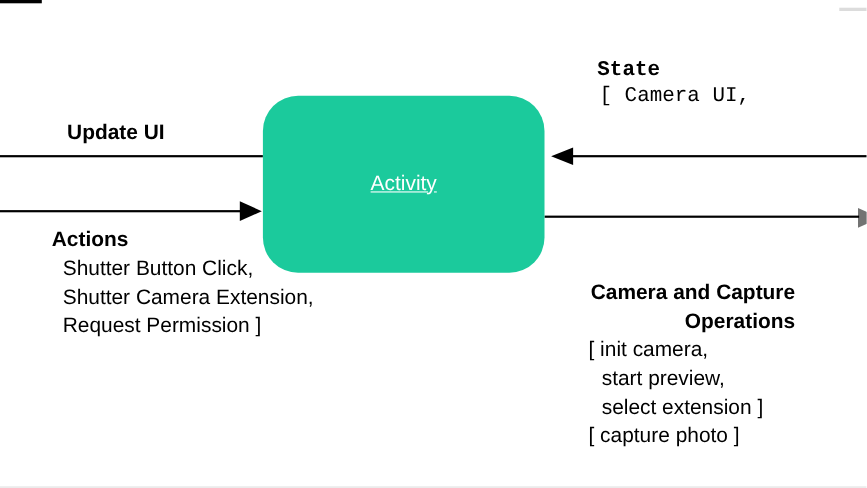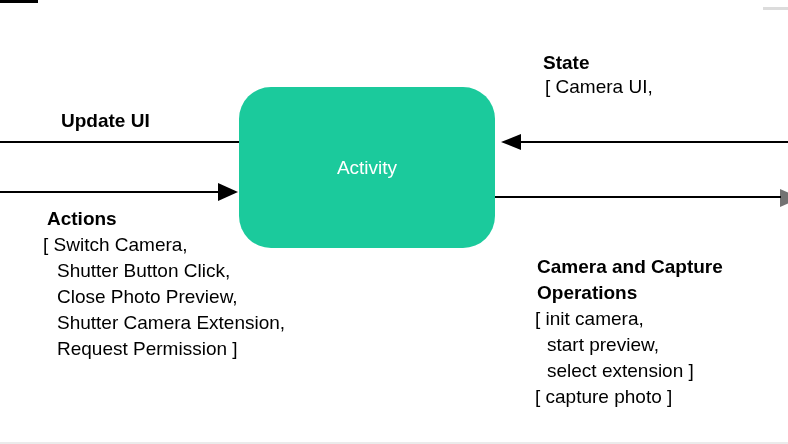--- a/index.html
+++ b/index.html
@@ -15,21 +15,21 @@
   .bar-artifact{position:absolute;left:0;top:0;width:38px;height:3px;background:#000000;}
   .smudge-top-right{position:absolute;left:763px;top:7px;width:25px;height:3px;background:#dcdcdc;}
   .bottom-edge{position:absolute;left:0;top:442px;width:788px;height:2px;background:#ebebeb;}
 
   
   .node{
     position:absolute;left:239px;top:87px;width:256px;height:161px;
     background:#1BCA9C;border-radius:32px;
     display:flex;align-items:center;justify-content:center;
   }
-  .node span{color:#ffffff;font-size:19px;}
+  .node span{color:#ffffff;font-size:19px;text-decoration:underline;}
 
   
   .hline{position:absolute;height:2px;background:#000000;}
   .update-ui-line{left:0;top:141px;width:239px;}
   .actions-line{left:0;top:191px;width:220px;}
   .state-line{left:519px;top:141px;width:269px;}
   .ops-line{left:495px;top:196px;width:286px;}
 
   
   .ah{position:absolute;width:0;height:0;}
@@ -38,23 +38,23 @@
   .actions-arrowhead{left:218px;top:183px;}
   .state-arrowhead{left:501px;top:134px;}
   .ops-arrowhead{left:780px;top:189px;opacity:.55;}
 
   
   .lbl{position:absolute;font-size:19px;line-height:24px;white-space:nowrap;}
   .bold{font-weight:700;}
   .update-ui-label{left:61px;top:109px;}
   .block{position:absolute;font-size:19px;line-height:26px;white-space:nowrap;}
   .actions-block{left:23px;top:206px;margin-left:20px;}
-  .state-block{left:543px;top:51px;line-height:24px;}
+  .state-block{left:543px;top:51px;line-height:24px;font-family:Liberation Mono, monospace;}
   .ops-block{left:535px;top:206px;margin-top:48px;}
-  .pad2{padding-left:2px;}
+  .pad2{padding-left:2px;text-align:right;}
   .pad4{padding-left:4px;}
   .cont12{padding-left:12px;}
   .cont13{padding-left:13px;}
   .cont14{padding-left:14px;}
 </style>
 </head>
 <body>
 
 <div class="canvas">
 
@@ -73,23 +73,21 @@
 
   <div class="hline ops-line"></div>
   <div class="ah ah-right ops-arrowhead"></div>
 
   <div class="node">
     <span>Activity</span>
   </div>
 
   <div class="block actions-block">
     <div class="bold pad4">Actions</div>
-    <div>[ Switch Camera,</div>
     <div class="cont14">Shutter Button Click,</div>
-    <div class="cont14">Close Photo Preview,</div>
     <div class="cont14">Shutter Camera Extension,</div>
     <div class="cont14">Request Permission ]</div>
   </div>
 
   <div class="block state-block">
     <div class="bold">State</div>
     <div class="pad2">[ Camera UI,</div>
   </div>
 
   <div class="block ops-block">

